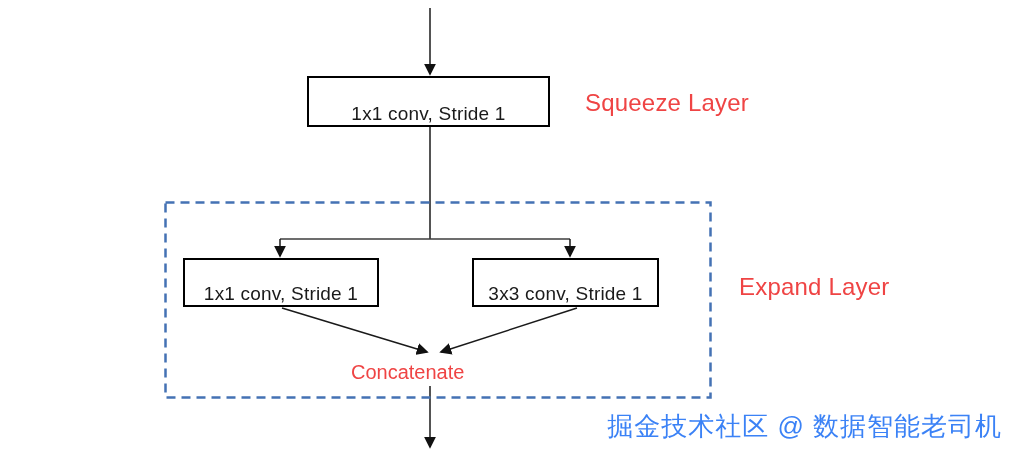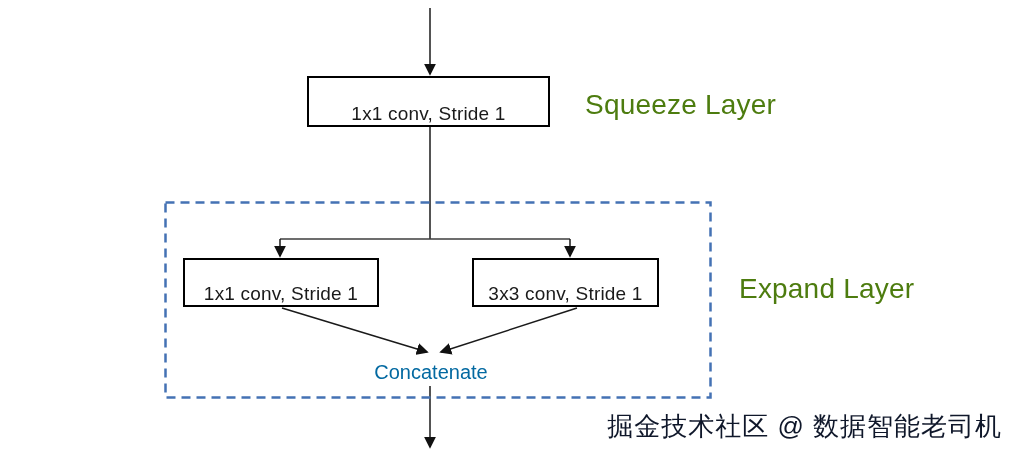--- a/index.html
+++ b/index.html
@@ -33,43 +33,43 @@
     font-size: 19px;
     color: #1a1a1a;
     letter-spacing: 0.2px;
   }
   .box-squeeze { left: 307px; top: 76px;  width: 243px; height: 51px; }
   .box-exp-1x1 { left: 183px; top: 258px; width: 196px; height: 49px; }
   .box-exp-3x3 { left: 472px; top: 258px; width: 187px; height: 49px; }
 
   .layer-label {
     position: absolute;
-    font-size: 28px;
-    color: #4d7c0f;
+    font-size: 24px;
+    color: #ef4444;
     white-space: nowrap;
     letter-spacing: 0.2px;
   }
   .lbl-squeeze { left: 585px; top: 89px; }
   .lbl-expand  { left: 739px; top: 273px; }
 
   .concat-label {
     position: absolute;
     left: 351px;
     top: 361px;
     width: 160px;
-    text-align: center;
+    text-align: left;
     font-size: 20px;
-    color: #0369a1;
+    color: #ef4444;
   }
   .watermark {
     position: absolute;
     right: 14px;
     top: 409px;
     font-size: 26px;
-    color: #0f172a;
+    color: #3b82f6;
     white-space: nowrap;
     letter-spacing: 1px;
     text-shadow: 1px 1px 0 #ffffff, 2px 2px 1px #ffffff;
   }
   .wire {
     stroke: #1a1a1a;
     stroke-width: 1.5;
     fill: none;
   }
   .wire-thin {

